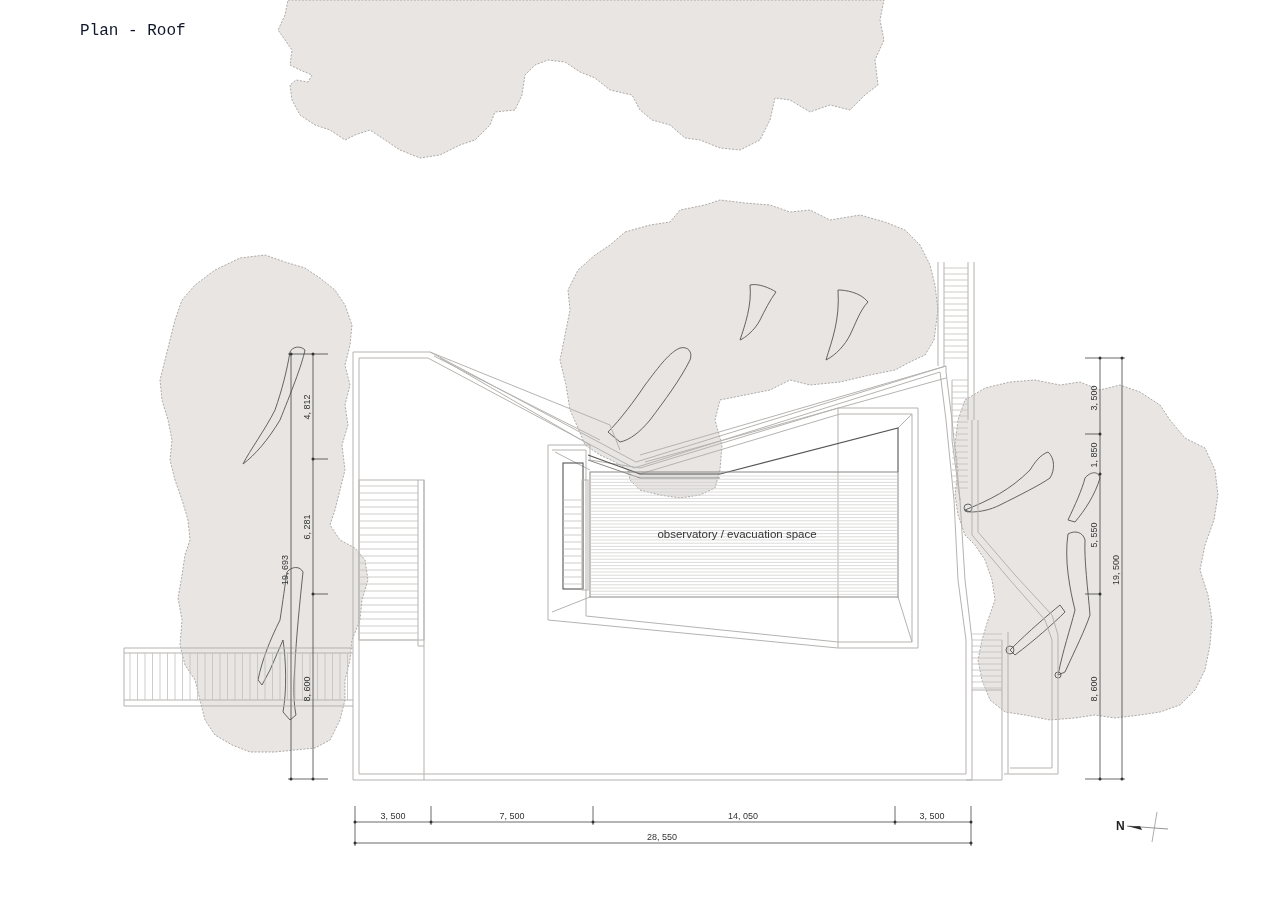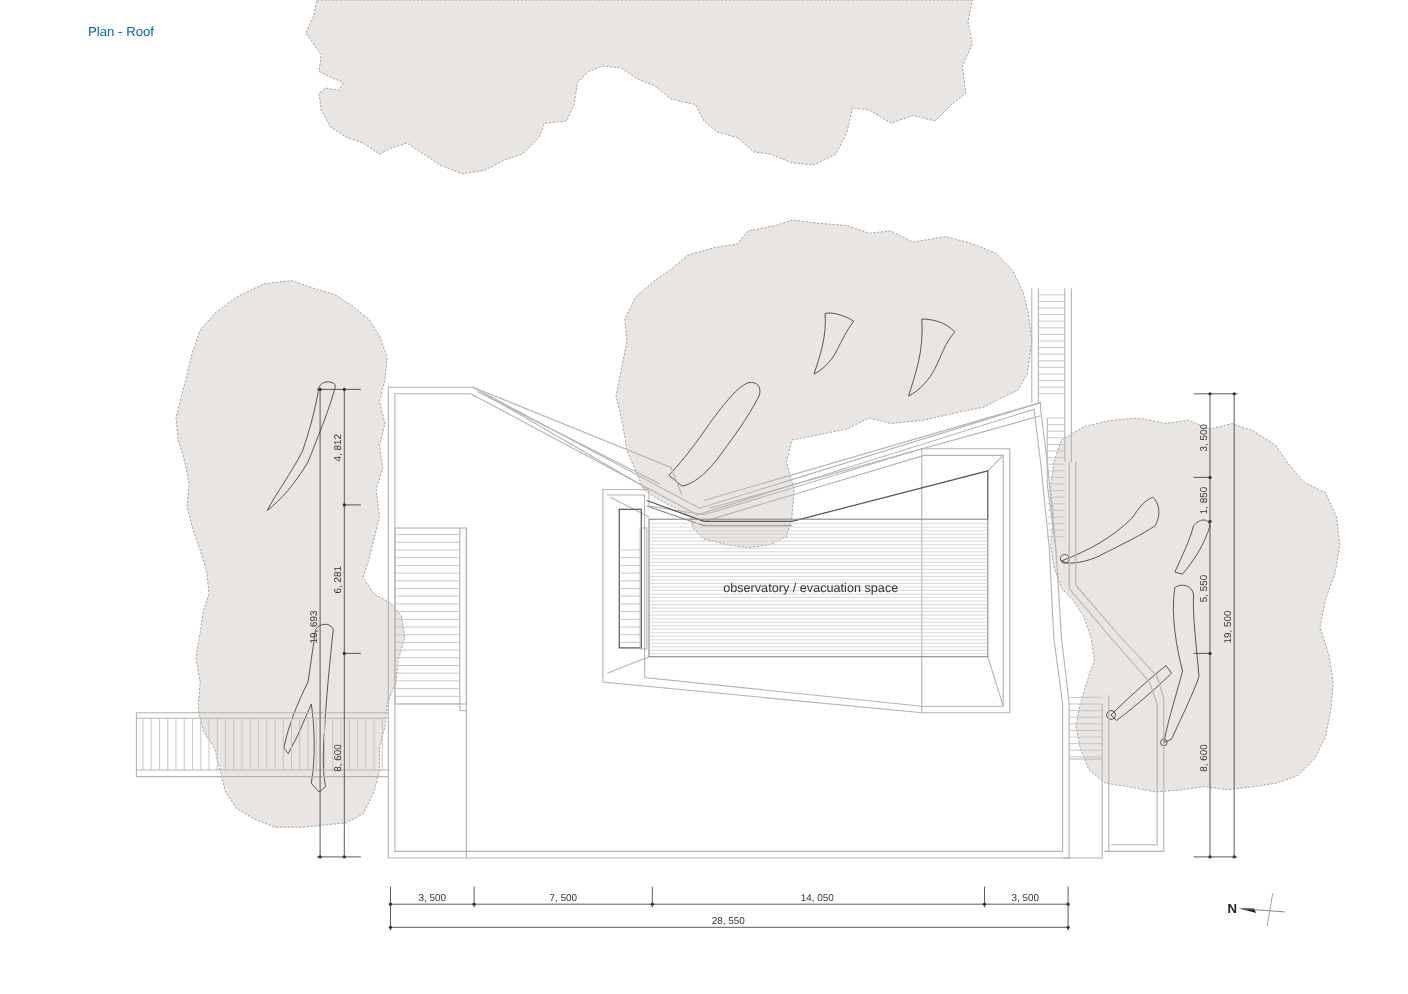--- a/index.html
+++ b/index.html
@@ -1,18 +1,18 @@
 <!DOCTYPE html>
 <html><head>
 <meta charset="utf-8">
 <style>
   html, body { margin: 0; padding: 0; background: #ffffff; }
   body { width: 1280px; height: 904px; position: relative; overflow: hidden; font-family: "Liberation Sans", sans-serif; }
   .sheet { position: absolute; left: 0; top: 0; width: 1280px; height: 904px; }
-  .title { position: absolute; left: 80px; top: 22px; font-size: 12px; color: #0369a1; font-family: Liberation Sans, sans-serif; }
+  .title { position: absolute; left: 80px; top: 22px; font-size: 16px; color: #0f172a; font-family: Liberation Mono, monospace; }
   svg { position: absolute; left: 0; top: 0; }
   .tree { fill: #e8e5e3; stroke: #9a9794; stroke-width: 0.8; stroke-dasharray: 2 1.5; }
   .trunk { fill: none; stroke: #555; stroke-width: 0.9; }
   .wall { fill: none; stroke: #b5b3b1; stroke-width: 1; }
   .wall-d { fill: none; stroke: #8a8886; stroke-width: 1; }
   .wall-dk { fill: none; stroke: #555; stroke-width: 1.1; }
   .stair { stroke: #c2c0be; stroke-width: 0.8; }
   .deck { stroke: #cfcdcb; stroke-width: 0.7; }
   .dim { stroke: #444; stroke-width: 0.8; fill: none; }
   .dimtxt { font-family: "Liberation Sans Narrow", "Liberation Sans", sans-serif; font-size: 9px; fill: #333; }

